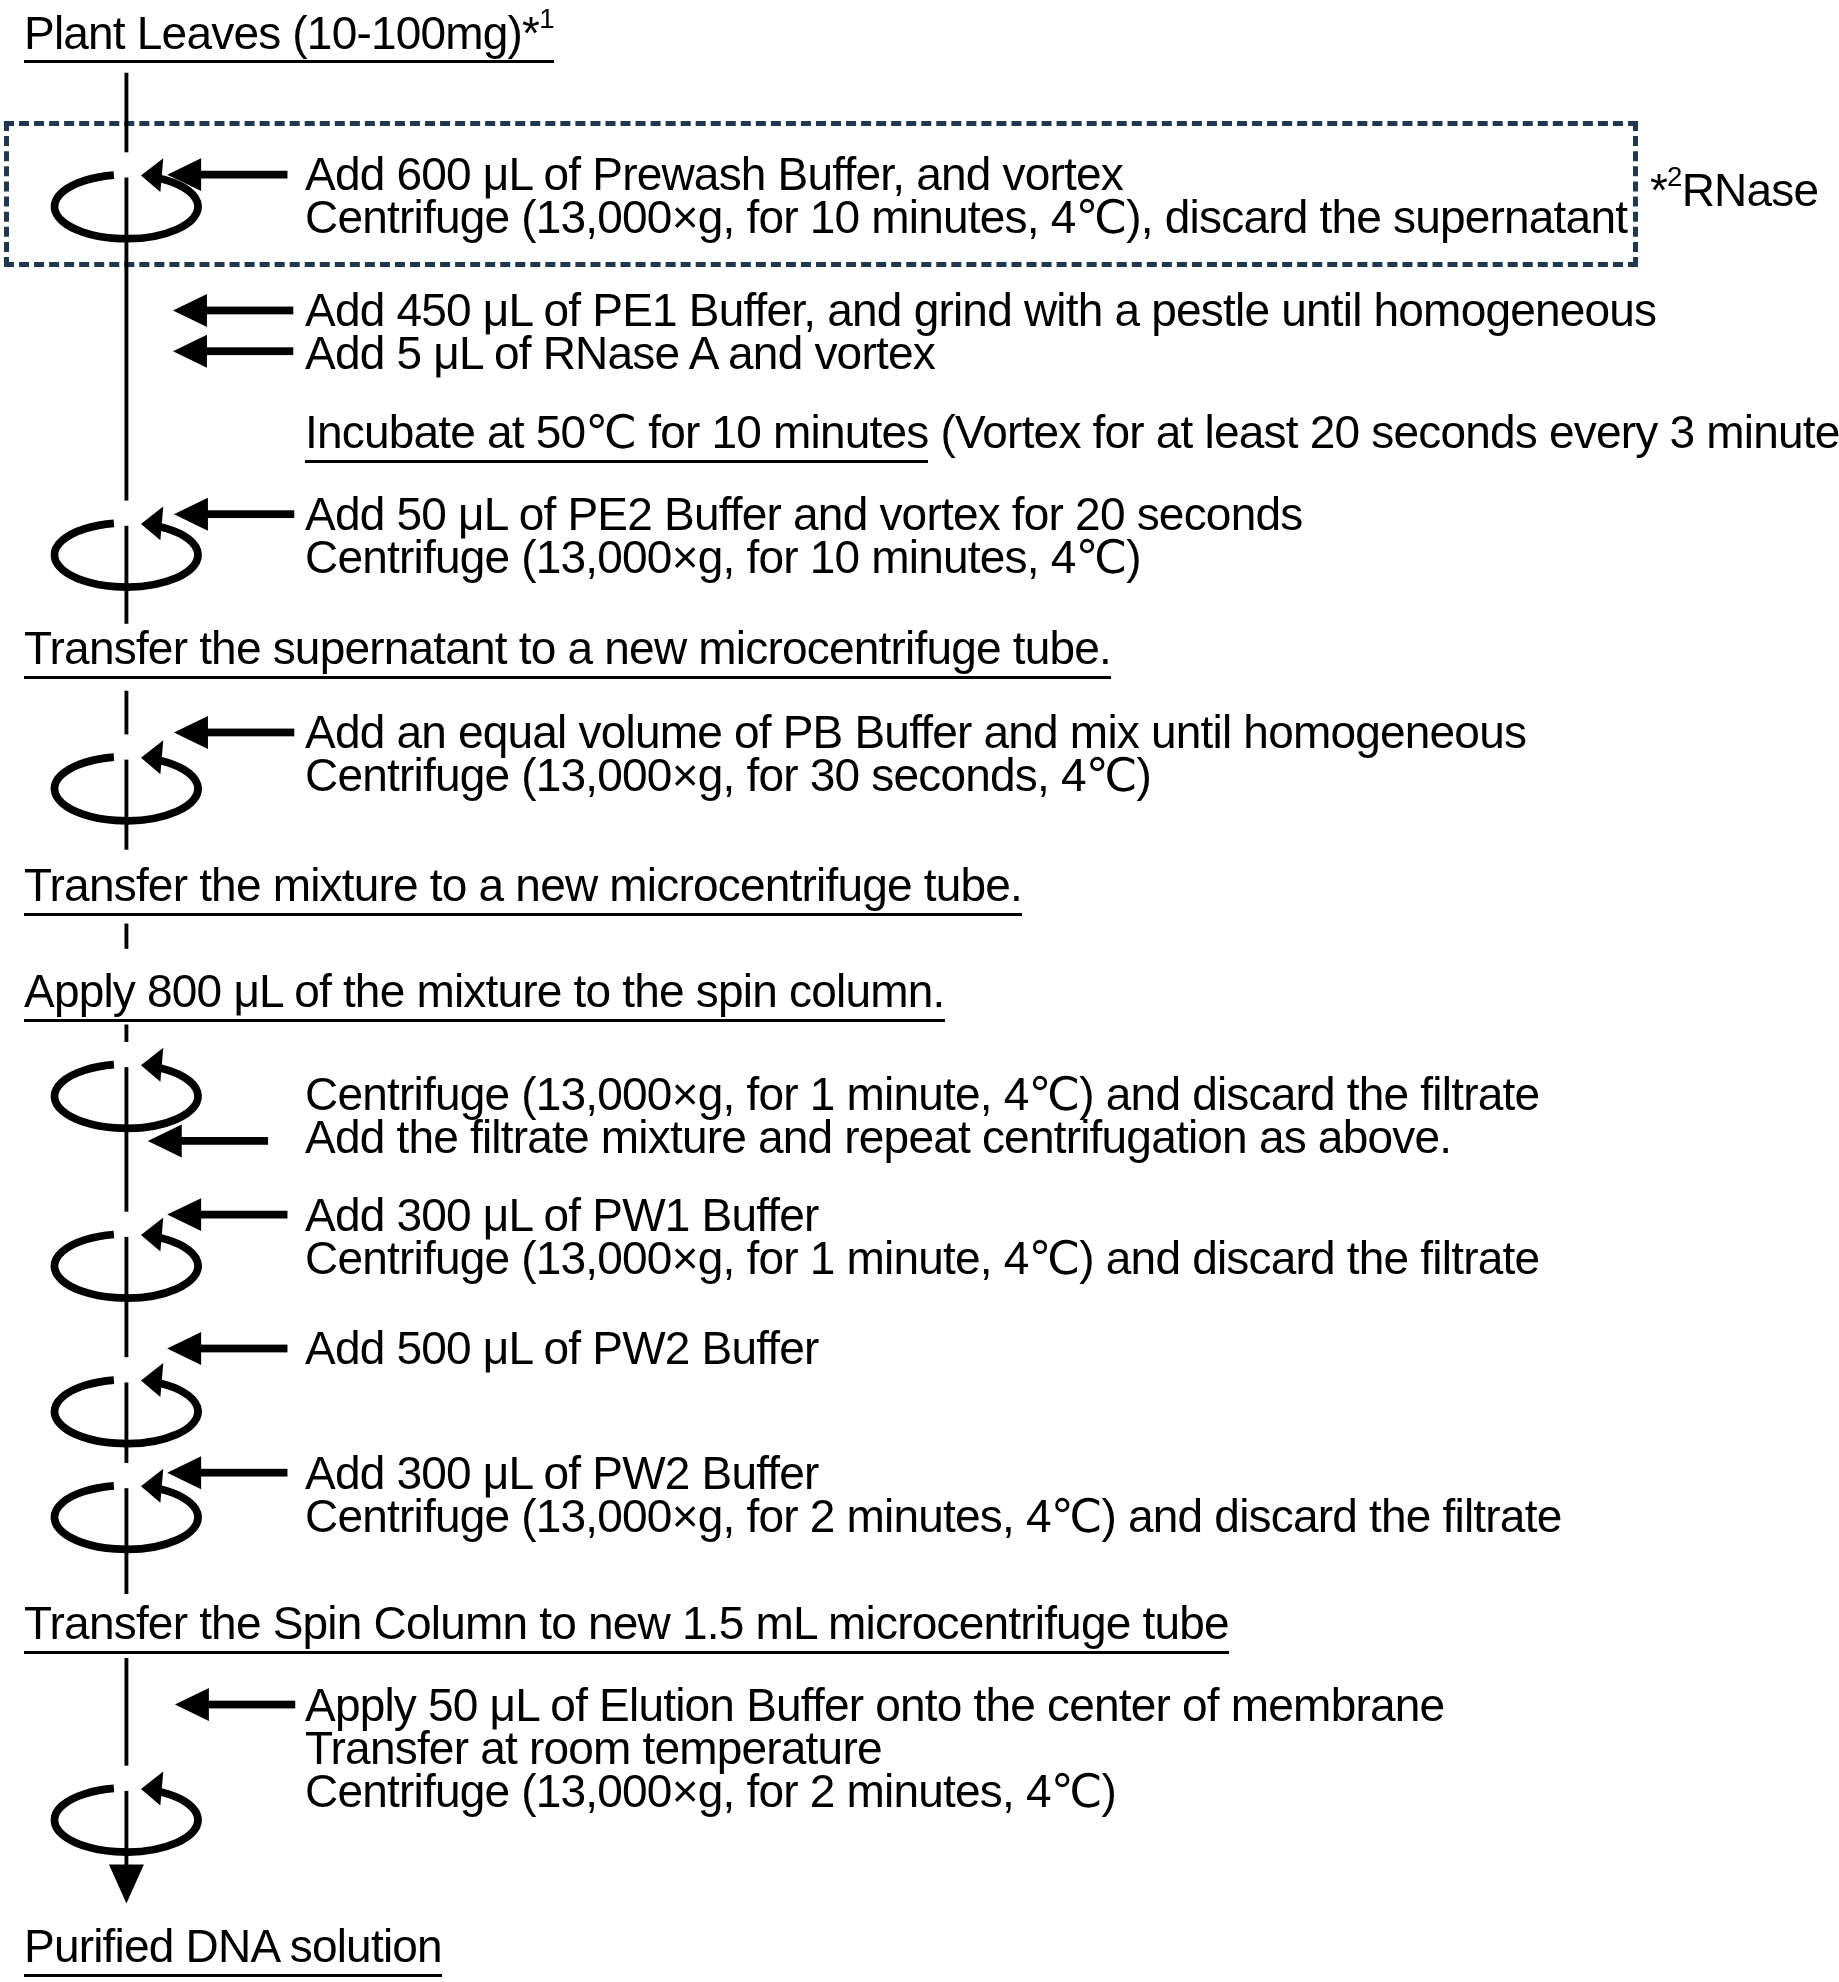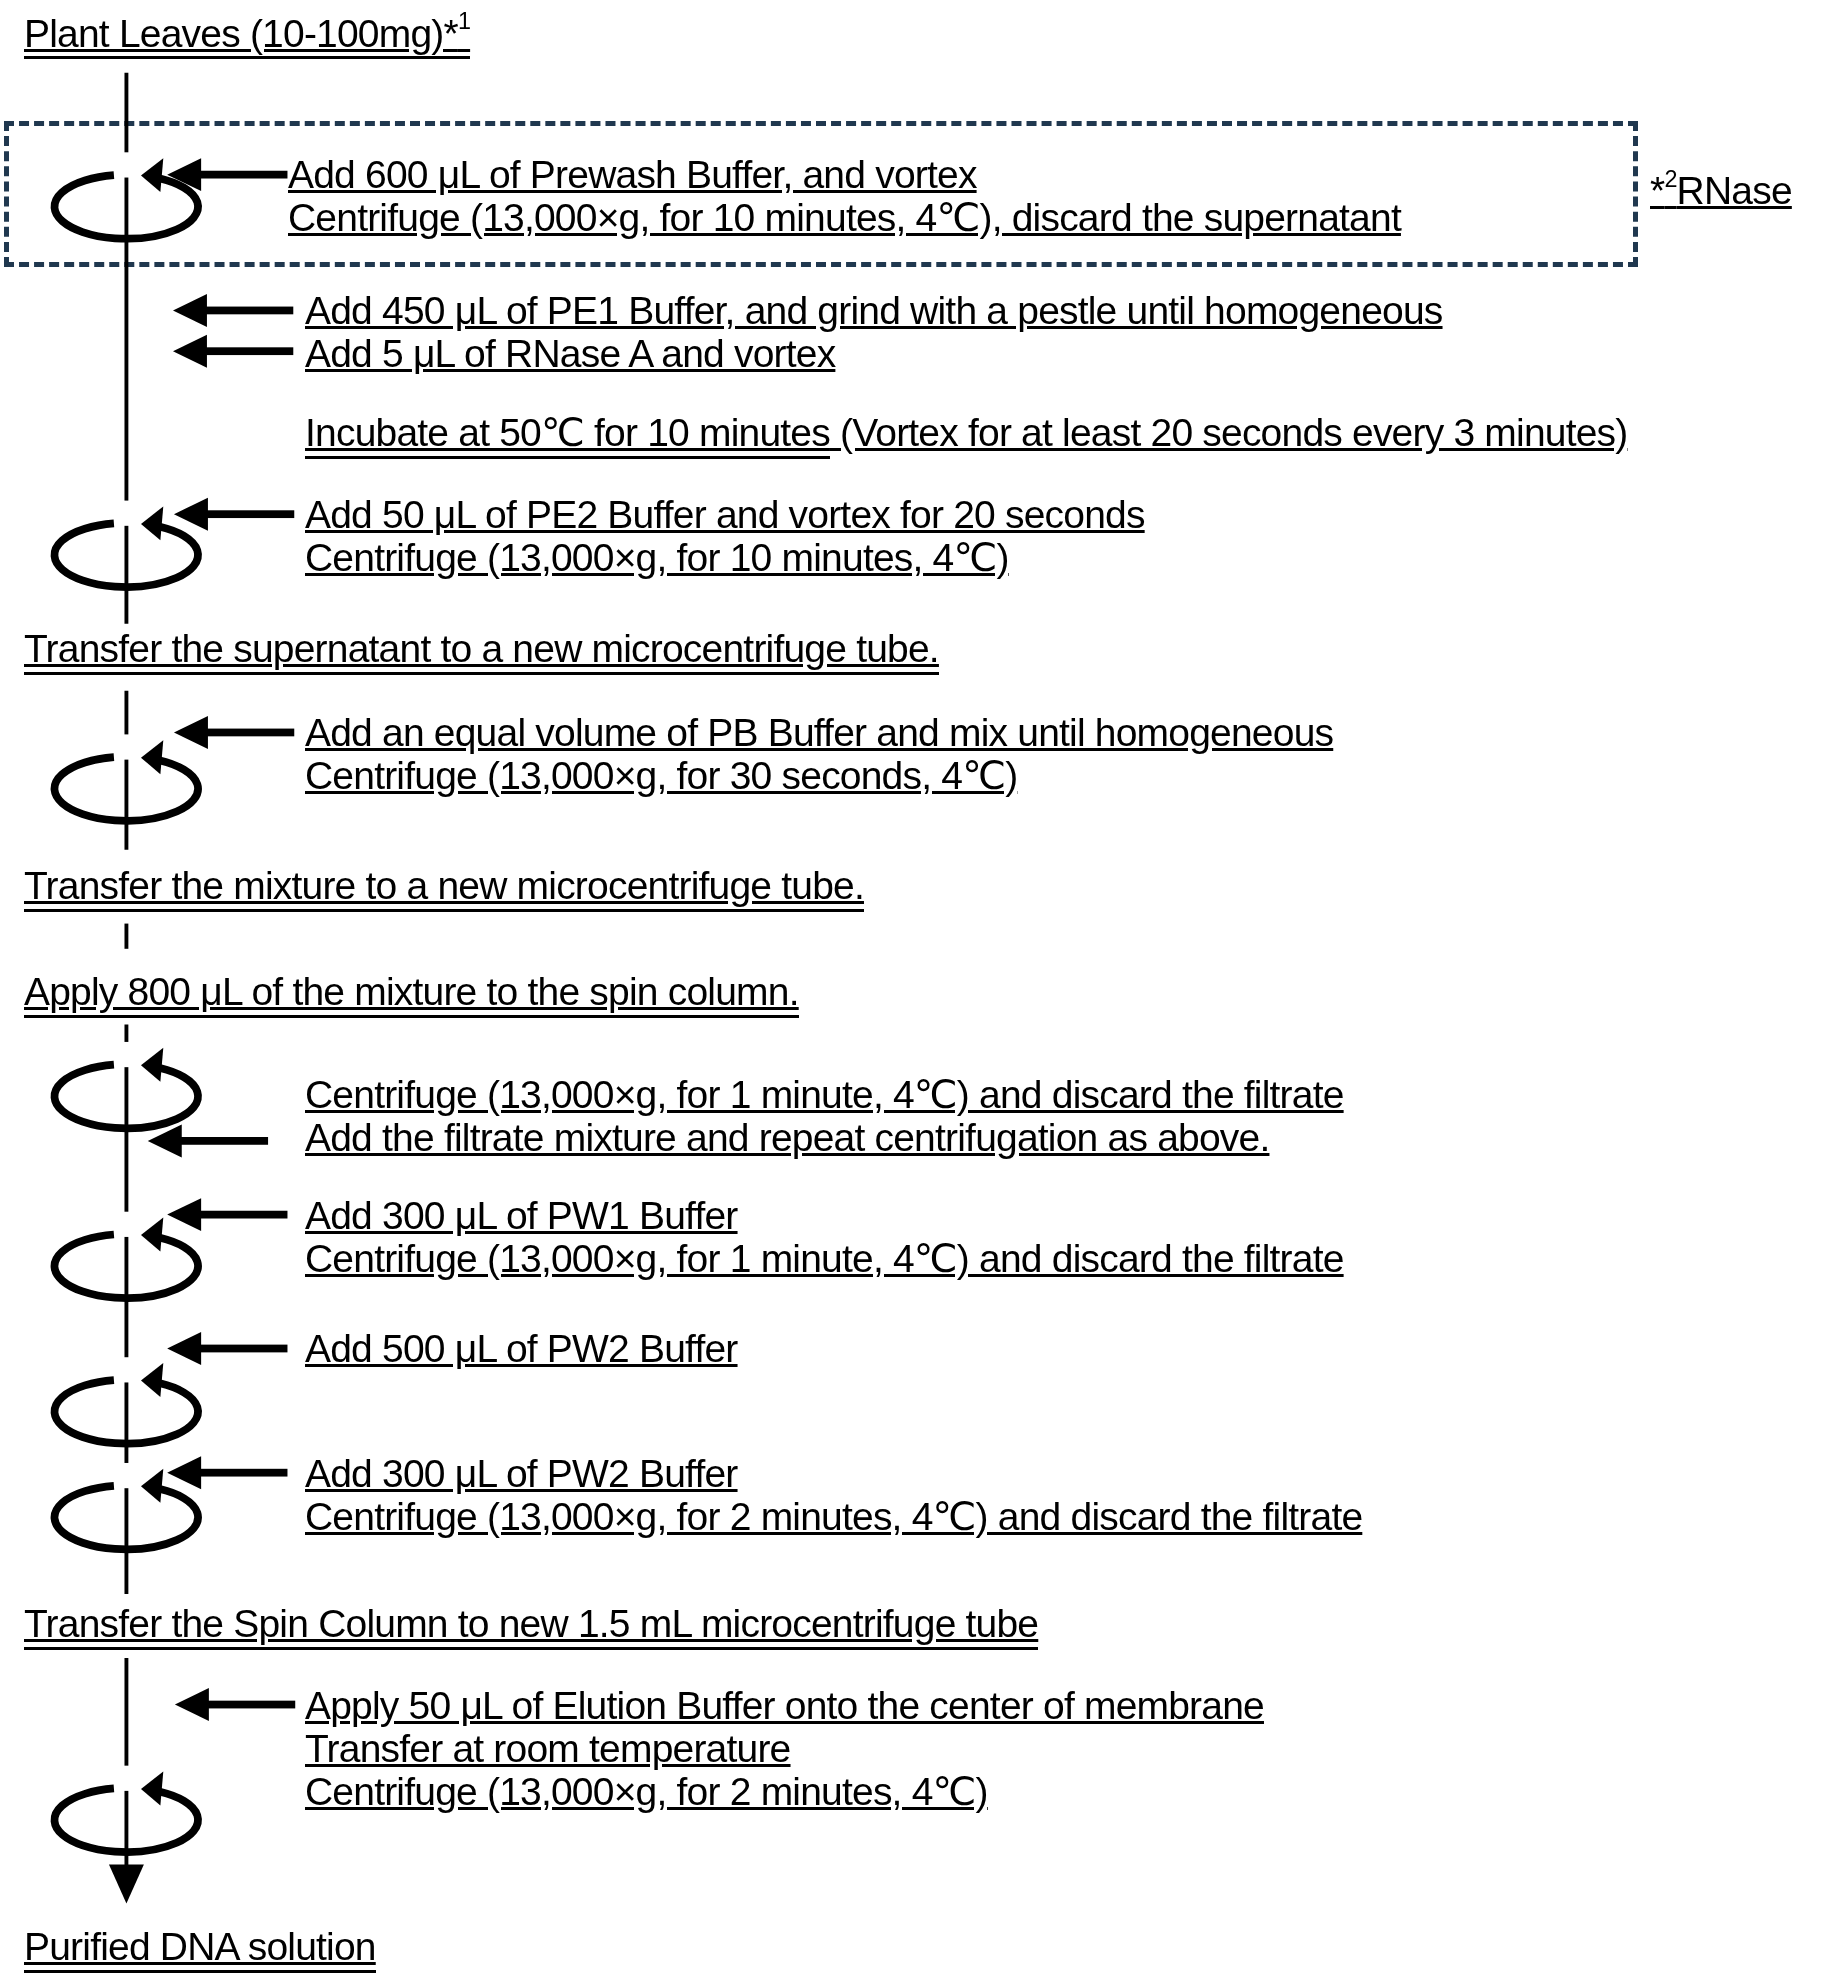--- a/index.html
+++ b/index.html
@@ -7,25 +7,24 @@
     position:relative;
     width:1840px;height:1982px;
     background:#ffffff;
     color:#000000;
     font-family:"Liberation Sans","DejaVu Sans",sans-serif;
     overflow:hidden;
   }
   .layer{position:absolute;left:0;top:0;}
   .step{
     position:absolute;
-    font-size:39px;
+    font-size:46px;
     line-height:43px;
     letter-spacing:-0.8px;
     white-space:nowrap;
-    text-decoration:underline;
   }
   .u{
     border-bottom:3.9px solid #000;
     padding-bottom:1.9px;
   }
   sup{
     font-size:0.6em;
     position:relative;
     top:-0.15em;
     line-height:0;
@@ -85,21 +84,21 @@
     <use href="#larrow" transform="translate(172,1518)"></use>
     <use href="#larrow" transform="translate(180,1757)"></use>
 
     <polygon points="112,1922 148,1922 130,1962" fill="#000000"></polygon>
   </svg>
 
   <div class="step" style="left:24px;top:11.6px">
     <span class="u"><span>Plant Leaves (10-100mg)*</span><sup>1</sup></span>
   </div>
 
-  <div class="step" style="left:288px;top:153px">
+  <div class="step" style="left:305px;top:153px">
     <div>Add 600 μL of Prewash Buffer, and vortex</div>
     <div>Centrifuge (13,000×g, for 10 minutes, 4℃), discard the supernatant</div>
   </div>
 
   <div class="step" style="left:1650px;top:169px">
     <span>*</span><sup>2</sup><span>RNase</span>
   </div>
 
   <div class="step" style="left:305px;top:289px">
     <div>Add 450 μL of PE1 Buffer, and grind with a pestle until homogeneous</div>

